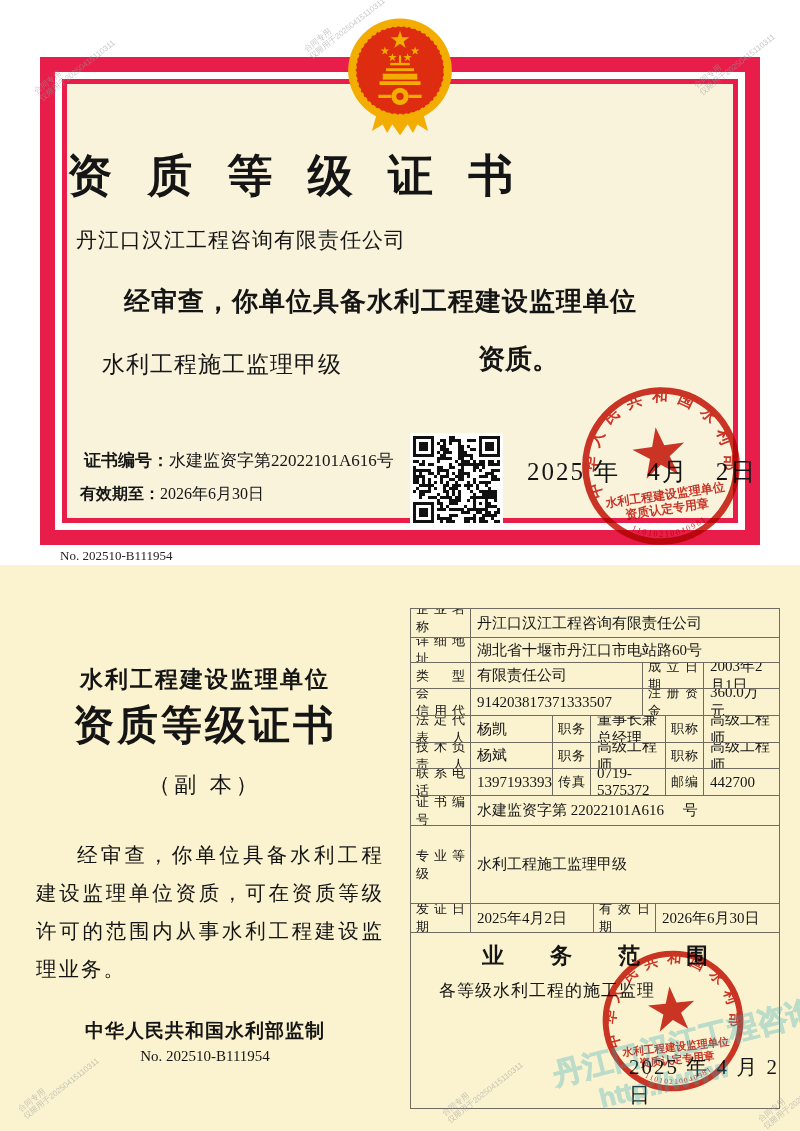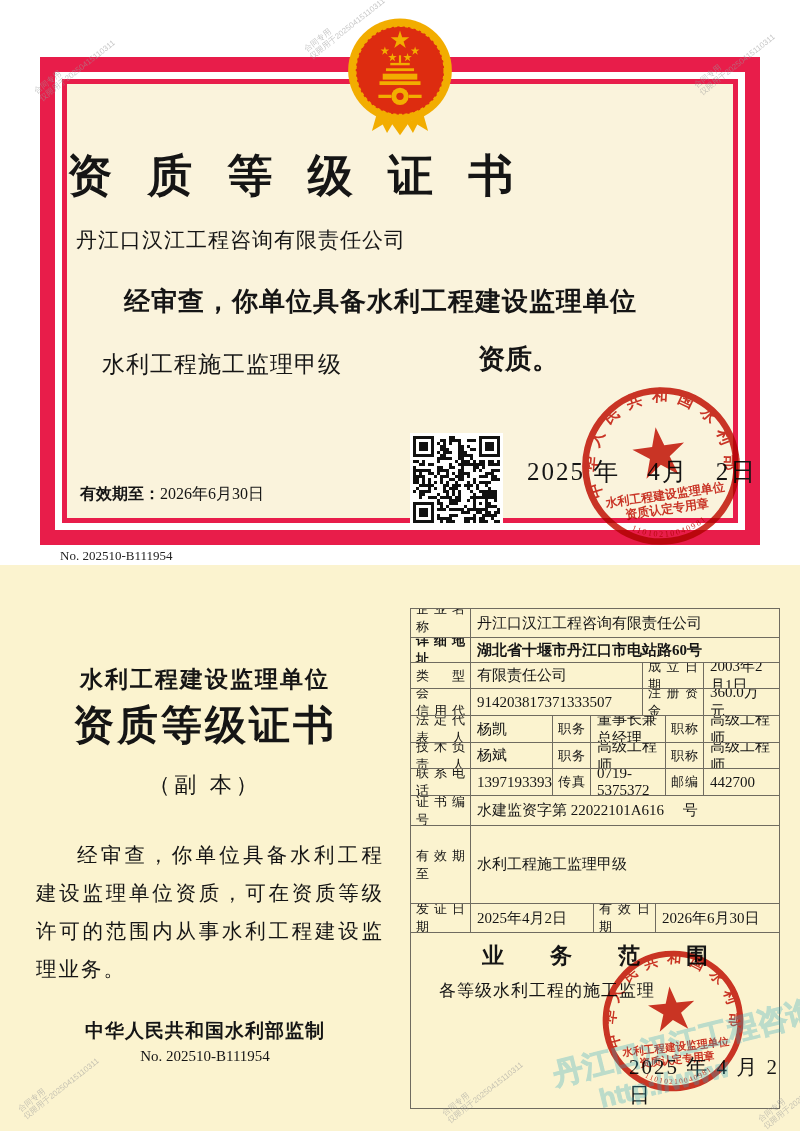--- a/index.html
+++ b/index.html
@@ -85,20 +85,23 @@
   <rect x="30" y="72.5" width="12" height="3" fill="#f2ad00"></rect>
         <rect x="58" y="72.5" width="12" height="3" fill="#f2ad00"></rect>
  </svg></div>
 
   <div class="abs cert-title">资 质 等 级 证 书</div>
   <div class="abs company">丹江口汉江工程咨询有限责任公司</div>
   <div class="abs statement">经审查，你单位具备水利工程建设监理单位</div>
   <div class="abs grade">水利工程施工监理甲级</div>
   <div class="abs zizhi">资质。</div>
 
+  <div class="abs certno">
+    <span class="lbl-b">证书编号：</span><span>水建监资字第22022101A616号</span>
+  </div>
   <div class="abs valid">
     <span class="lbl-b">有效期至：</span><span>2026年6月30日</span>
   </div>
 
   <div class="abs qr" id="qr"><svg width="93" height="93">
         <rect width="100%" height="100%" fill="#fff"></rect>
         <g transform="translate(3,3)">
           <rect x="36" y="0" width="3" height="3" fill="#111"></rect>
           <rect x="39" y="0" width="3" height="3" fill="#111"></rect>
           <rect x="27" y="3" width="3" height="3" fill="#111"></rect>
@@ -456,21 +459,21 @@
   <div class="abs dup-head h-sub">（副  本）</div>
   <div class="abs paragraph">经审查，你单位具备水利工程建设监理单位资质，可在资质等级许可的范围内从事水利工程建设监理业务。</div>
   <div class="abs dup-head issuer">中华人民共和国水利部监制</div>
   <div class="abs dup-head serial2">No. 202510-B111954</div>
 
   <div class="abs tbl" id="tbl">
       <div class="trow" style="height: 29px;">
         <div class="tcell tlabel" style="width: 60px; align-items: flex-end;"><span>企业名称</span></div>
         <div class="tcell tvalue" style="width: 309px;">丹江口汉江工程咨询有限责任公司</div>
       </div>
-      <div class="trow" style="height: 25px; font-weight: bold;">
+      <div class="trow" style="height: 25px;">
         <div class="tcell tlabel" style="width: 60px;"><span>详细地址</span></div>
         <div class="tcell tvalue" style="width: 309px;">湖北省十堰市丹江口市电站路60号</div>
       </div>
       <div class="trow" style="height: 26px;">
         <div class="tcell tlabel" style="width: 60px;"><span>类型</span></div>
         <div class="tcell tvalue" style="width: 172px;">有限责任公司</div>
         <div class="tcell tlabel" style="width: 61px;"><span>成立日期</span></div>
         <div class="tcell tvalue" style="width: 76px;">2003年2月1日</div>
       </div>
       <div class="trow" style="height: 27px;">
@@ -502,21 +505,21 @@
         <div class="tcell tlabel" style="width: 38px;"><span>传真</span></div>
         <div class="tcell tvalue" style="width: 75px;">0719-5375372</div>
         <div class="tcell tlabel" style="width: 38px;"><span>邮编</span></div>
         <div class="tcell tvalue" style="width: 76px;">442700</div>
       </div>
       <div class="trow" style="height: 30px;">
         <div class="tcell tlabel" style="width: 60px;"><span>证书编号</span></div>
         <div class="tcell tvalue" style="width: 309px;">水建监资字第 22022101A616　 号</div>
       </div>
       <div class="trow" style="height: 78px;">
-        <div class="tcell tlabel" style="width: 60px;"><span>有效期至</span></div>
+        <div class="tcell tlabel" style="width: 60px;"><span>专业等级</span></div>
         <div class="tcell tvalue" style="width: 309px;">水利工程施工监理甲级</div>
       </div>
       <div class="trow" style="height: 29px;">
         <div class="tcell tlabel" style="width: 60px;"><span>发证日期</span></div>
         <div class="tcell tvalue" style="width: 123px;">2025年4月2日</div>
         <div class="tcell tlabel" style="width: 62px;"><span>有效日期</span></div>
         <div class="tcell tvalue" style="width: 124px;">2026年6月30日</div>
       </div>
       <div class="scope-block">
         <div class="scope-title">业务范围</div>

